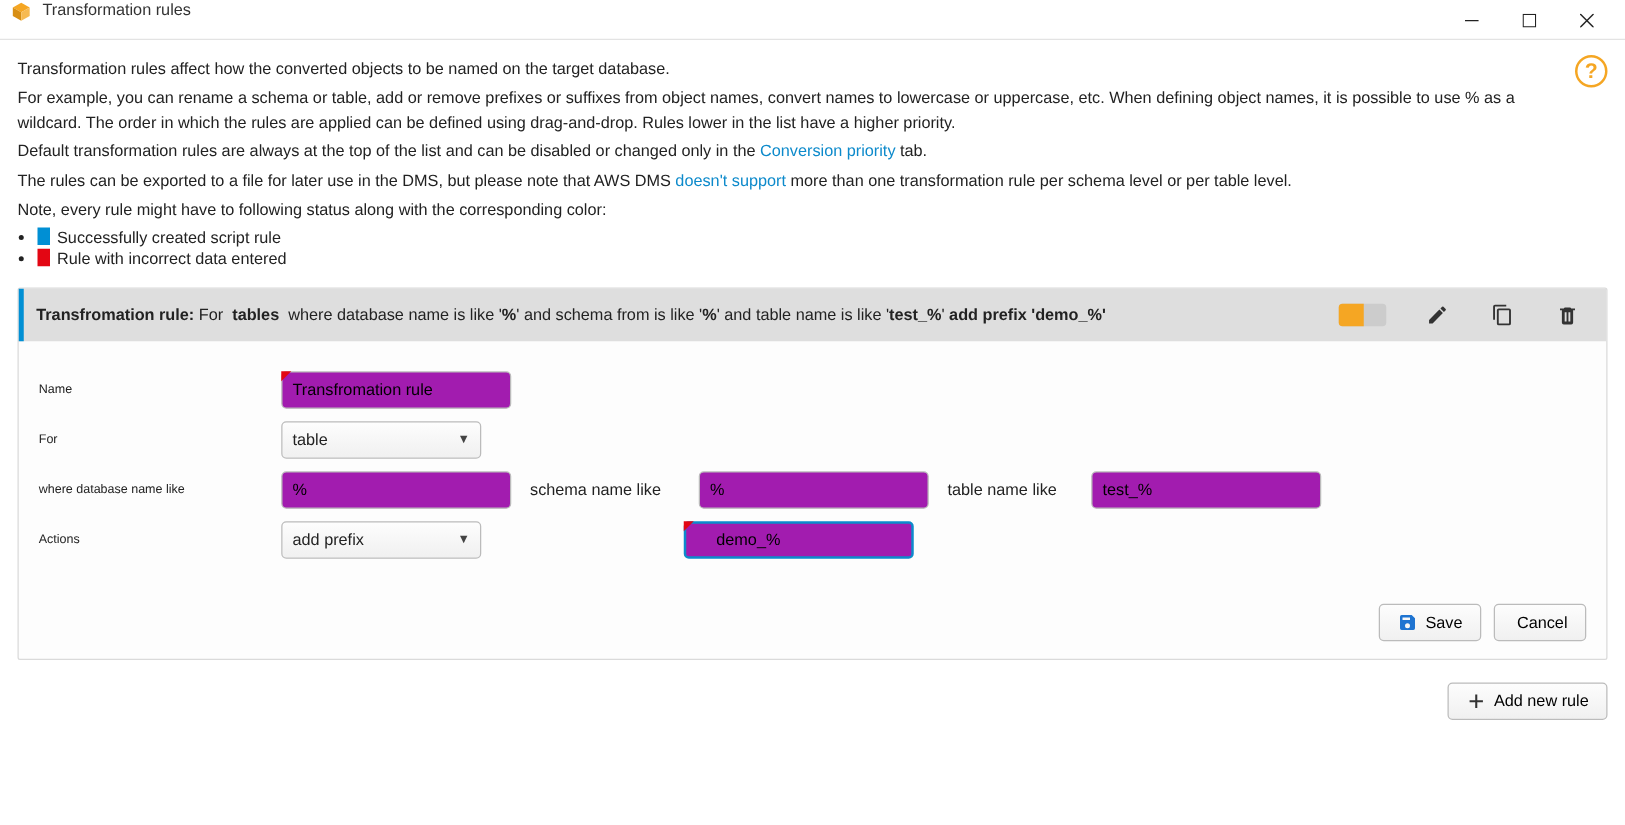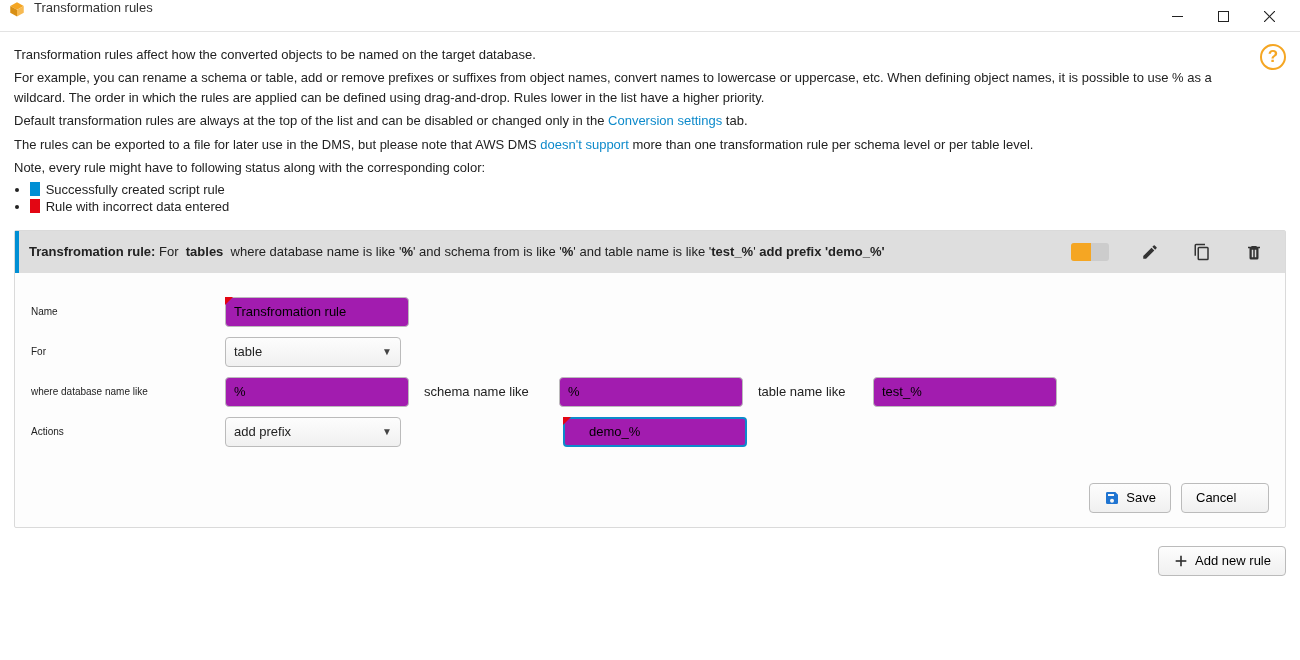--- a/index.html
+++ b/index.html
@@ -69,21 +69,21 @@
   .icon-btn svg { width: 18px; height: 18px; }
 
   .rule-body { padding: 14px 16px 16px 16px; }
   .form-row { display: flex; align-items: center; margin: 10px 0; gap: 14px; }
   .form-row .lbl { width: 180px; font-size: 10px; }
   .field, .select, .select-like {
     height: 30px; border: 1px solid #bbb; border-radius: 4px;
     padding: 0 8px; font-size: 13px; font-family: inherit; background: #a21caf;
   }
   .select-like {
-    width: 176px; background: linear-gradient(#fdfdfd,#f0f0f0); cursor: pointer;
+    width: 160px; background: linear-gradient(#fdfdfd,#f0f0f0); cursor: pointer;
     display: flex; align-items: center; justify-content: space-between;
   }
   .select-like .caret { font-size:10px; color:#444; }
   .field.w184 { width: 184px; }
   .field.active { border: 2px solid #0d8acb; padding: 0 24px; }
   .red-corner { position: relative; }
   .red-corner::before {
     content: ""; position: absolute; left:0; top:0; border-top:8px solid #e30613; border-right:8px solid transparent;
   }
   .inline-lbl { font-size: 13px; margin: 0 1px; }
@@ -136,21 +136,21 @@
       </div>
   </div>
 
   <div class="body">
     <div class="help-icon" title="Help">?</div>
 
     <div class="intro">
       <p>Transformation rules affect how the converted objects to be named on the target database.</p>
       <p>For example, you can rename a schema or table, add or remove prefixes or suffixes from object names, convert names to lowercase or uppercase, etc. When defining object names, it is possible to use % as a wildcard. The order in which the rules are applied can be defined using drag-and-drop. Rules lower in the list have a higher priority.</p>
       <p>
-        <span>Default transformation rules are always at the top of the list and can be disabled or changed only in the </span><a href="#">Conversion settings</a><span>  tab.</span>
+        <span>Default transformation rules are always at the top of the list and can be disabled or changed only in the </span><a href="#">Conversion priority</a><span>  tab.</span>
       </p>
       <p>
         <span>The rules can be exported to a file for later use in the DMS, but please note that AWS DMS </span><a href="#">doesn't support</a><span>  more than one transformation rule per schema level or per table level.</span>
       </p>
       <p>Note, every rule might have to following status along with the corresponding color:</p>
       <ul>
         <li><span class="swatch blue"></span> <span>Successfully created script rule</span></li>
         <li><span class="swatch red"></span> <span>Rule with incorrect data entered</span></li>
       </ul>
     </div>
@@ -218,21 +218,21 @@
 
       <div class="rule-footer">
         <button class="btn">
           <span class="ic">
             <svg viewBox="0 0 24 24" fill="#1f74d1">
                 <path d="M17 3H5a2 2 0 0 0-2 2v14a2 2 0 0 0 2 2h14a2 2 0 0 0 2-2V7l-4-4zM12 19a3 3 0 1 1 0-6 3 3 0 0 1 0 6zm3-10H6V6h9v3z"></path>
               </svg>
           </span>
           <span>Save</span>
         </button>
-        <button class="btn" style="width:88px; justify-content:flex-start">
+        <button class="btn" style="width:74px; justify-content:flex-end">
           <span>Cancel</span>
         </button>
       </div>
     </div>
 
     <div class="add-row">
       <button class="btn">
         <span class="ic">
           <svg viewBox="0 0 24 24">
               <line x1="12" y1="4" x2="12" y2="20" stroke="#333" stroke-width="2.5"></line>

